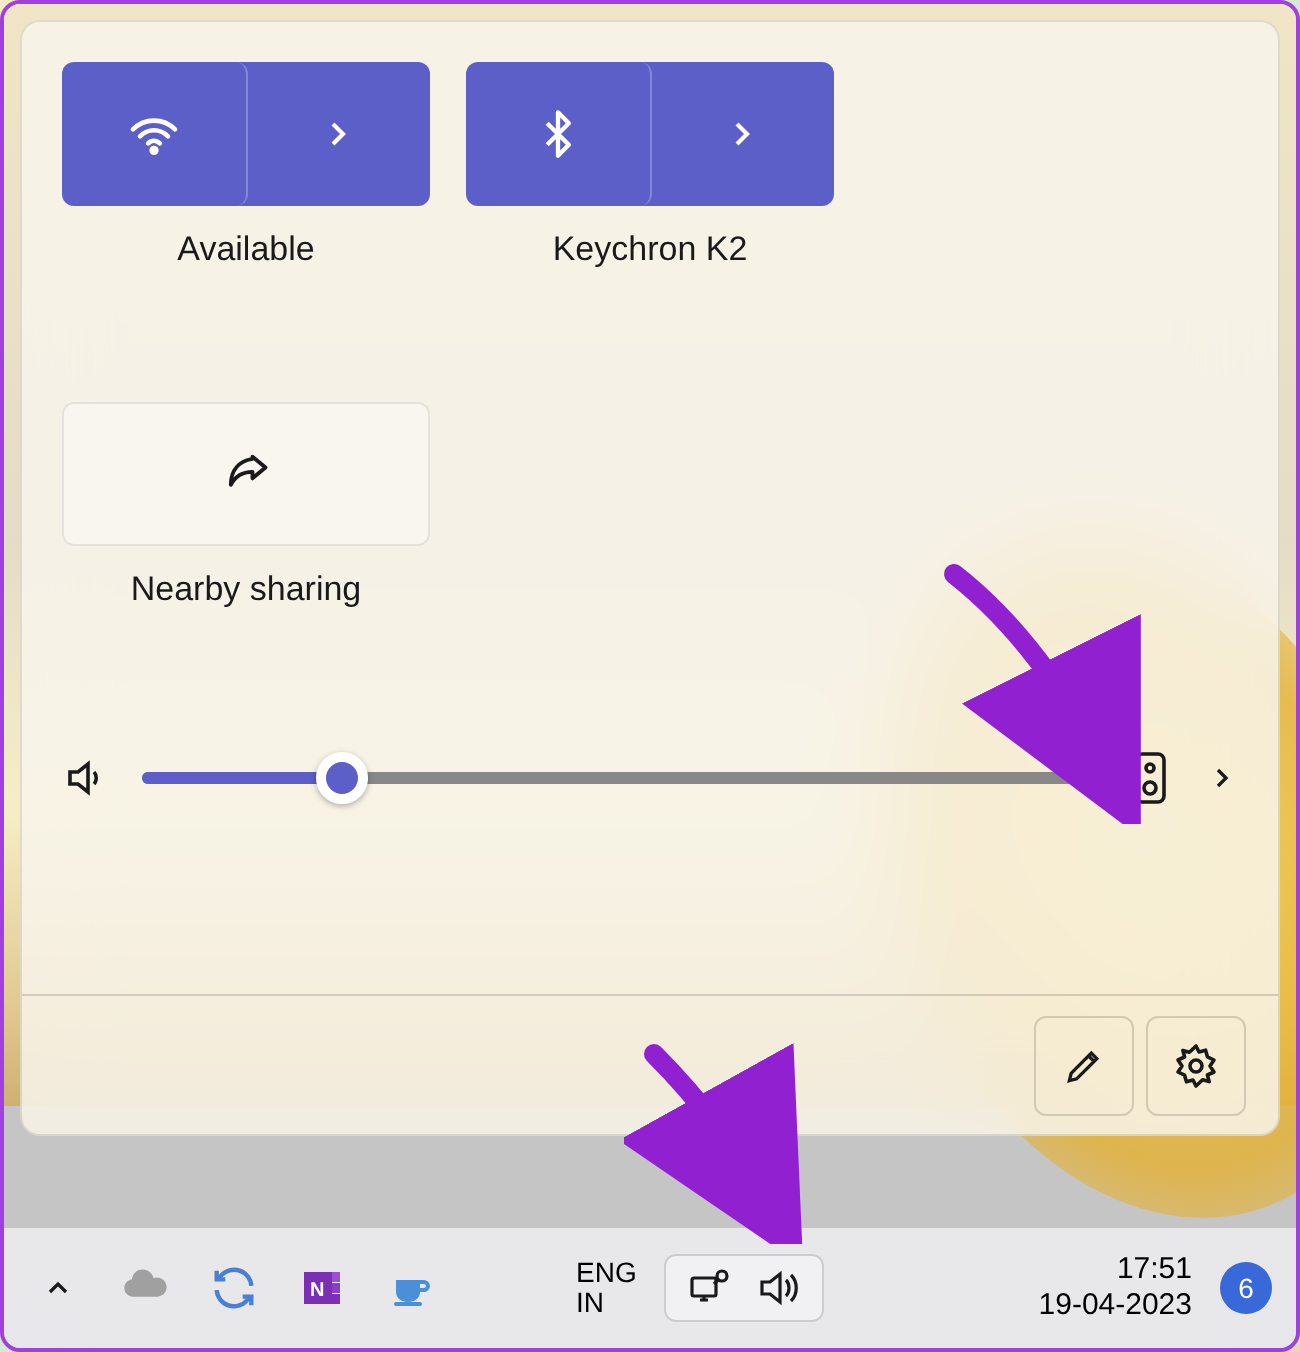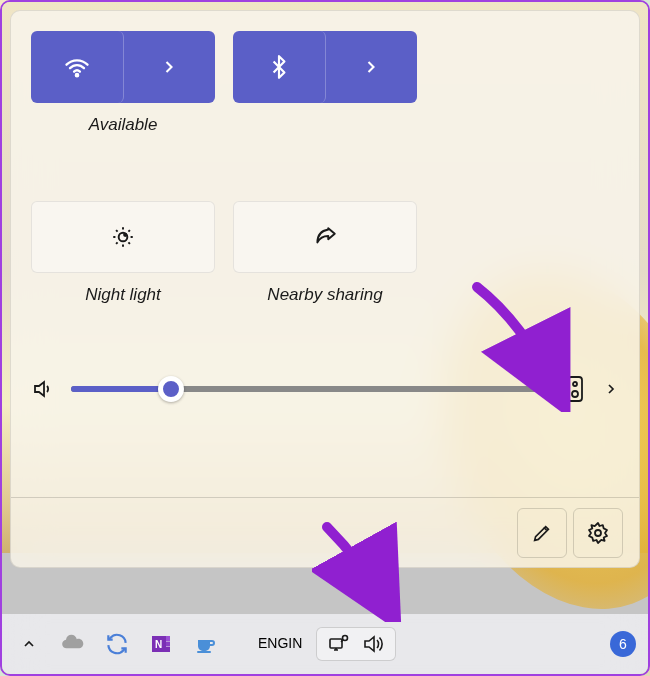--- a/index.html
+++ b/index.html
@@ -45,21 +45,21 @@
   align-items: center;
   justify-content: center;
   cursor: pointer;
   position: relative;
 }
 .tile.active { background: #5b5fc7; color: #fff; }
 .tile.inactive { background: #f9f6f0; border: 1px solid rgba(0,0,0,0.08); color: #1a1a1a; }
 .tile.split { padding: 0; }
 .tile.split .half { flex: 1; height: 100%; display: flex; align-items: center; justify-content: center; border-radius: 6px; }
 .tile.split .half:first-child { border-right: 1px solid rgba(255,255,255,0.25); }
-.tile-label { font-size: 17px; color: #1a1a1a; text-align: center; font-style: italic; }
+.tile-label { font-size: 17px; color: #1a1a1a; text-align: center; }
 .spacer-row { height: 30px; }
 .slider-row {
   margin-top: 70px;
   display: flex;
   align-items: center;
   gap: 16px;
 }
 .slider-track {
   flex: 1;
   height: 6px;
@@ -115,21 +115,21 @@
   right: 0;
   height: 60px;
   background: rgba(235, 235, 238, 0.9);
   backdrop-filter: blur(20px);
   display: flex;
   align-items: center;
   padding: 0 12px;
   gap: 14px;
 }
 .taskbar .tray-btn { width: 30px; height: 30px; display: flex; align-items: center; justify-content: center; }
-.lang { display: flex; flex-direction: row; align-items: flex-start; font-size: 14px; line-height: 1.1; }
+.lang { display: flex; flex-direction: column; align-items: flex-start; font-size: 14px; line-height: 1.1; margin-left: 30px; }
 .datetime { display: flex; flex-direction: column; align-items: flex-end; font-size: 15px; line-height: 1.2; }
 .sysarea {
   display: flex;
   align-items: center;
   gap: 10px;
   padding: 4px 10px;
   border: 1px solid rgba(0,0,0,0.15);
   border-radius: 6px;
   background: rgba(255,255,255,0.4);
 }
@@ -194,38 +194,27 @@
           </span>
         </div>
         <div class="half">
           <span>
             <svg width="20" height="20" viewBox="0 0 24 24" fill="none" stroke="white" stroke-width="2.5">
                 <path d="M9 6l6 6-6 6"></path>
               </svg>
           </span>
         </div>
       </div>
+      <div class="tile-label">Keychron K2</div>
     </div>
 
 
     <div class="spacer-row" style="grid-column:1/-1;"></div>
 
 
-    <div class="tile-group">
-      <div class="tile inactive">
-        <span>
-          <svg width="26" height="26" viewBox="0 0 24 24" fill="none" stroke="#1a1a1a" stroke-width="1.8">
-              <circle cx="12" cy="12" r="4"></circle>
-              <path d="M12 3v2M12 19v2M3 12h2M19 12h2M5.6 5.6l1.4 1.4M17 17l1.4 1.4M5.6 18.4L7 17M17 7l1.4-1.4"></path>
-              <circle cx="14" cy="10" r="1" fill="#1a1a1a"></circle>
-            </svg>
-        </span>
-      </div>
-      <div class="tile-label">Night light</div>
-    </div>
 
     <div class="tile-group">
       <div class="tile inactive">
         <span>
           <svg width="26" height="26" viewBox="0 0 24 24" fill="none" stroke="#1a1a1a" stroke-width="1.8" stroke-linejoin="round">
               <path d="M15 4l6 5-6 5V11c-5 0-8 2-10 6 0-7 4-11 10-12V4z"></path>
             </svg>
         </span>
       </div>
       <div class="tile-label">Nearby sharing</div>
@@ -329,20 +318,24 @@
     </span>
     <span>
       <svg width="24" height="24" viewBox="0 0 24 24" fill="none" stroke="#1a1a1a" stroke-width="1.6">
           <path d="M4 9h4l5-4v14l-5-4H4z"></path>
           <path d="M16 8c2 2 2 6 0 8"></path>
           <path d="M18.5 5.5c3.5 3.5 3.5 9.5 0 13"></path>
         </svg>
     </span>
   </div>
   <div style="flex:1;"></div>
+  <div class="datetime">
+    <span>17:51</span>
+    <span>19-04-2023</span>
+  </div>
   <div class="notif-badge">6</div>
 </div>
 
 <div class="arrow-annotation" style="top:270px; left:460px;">
   <svg width="120" height="140" viewBox="0 0 120 140">
       <defs>
         <marker id="ah1" markerWidth="10" markerHeight="10" refX="7" refY="5" orient="auto">
           <path d="M0 0L10 5L0 10z" fill="#9020d0"></path>
         </marker>
       </defs>

